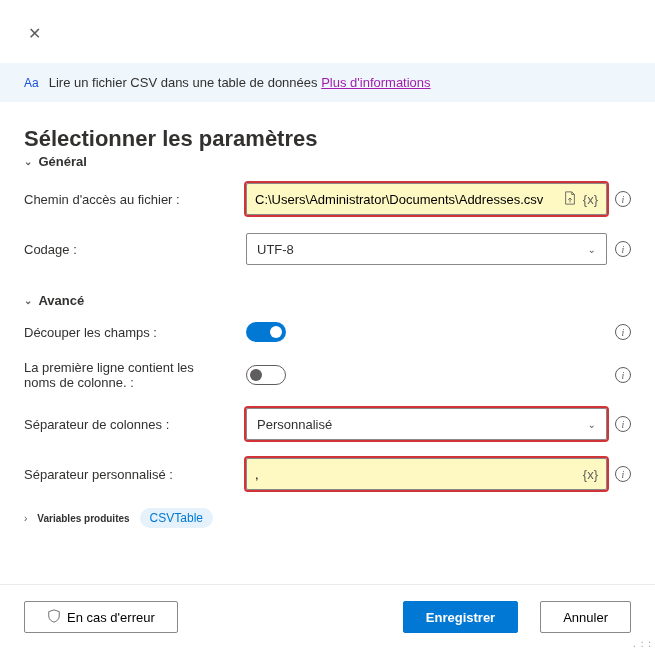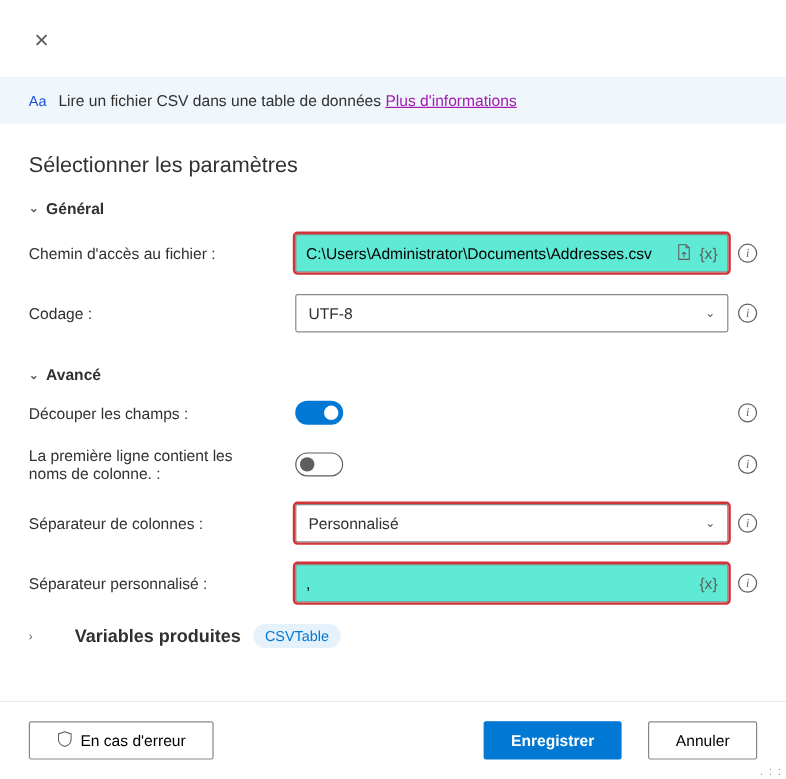--- a/index.html
+++ b/index.html
@@ -4,43 +4,43 @@
 <style>
   * { box-sizing: border-box; margin: 0; padding: 0; font-family: "Segoe UI", -apple-system, sans-serif; }
   body { background: #fff; width: 655px; height: 649px; position: relative; color: #323130; }
   .header { padding: 20px 24px 16px; display: flex; justify-content: space-between; align-items: center; }
   .header h1 { font-size: 18px; font-weight: 600; }
   .close-btn { font-size: 16px; color: #605e5c; cursor: pointer; background: none; border: none; padding: 4px; }
   .info-banner { background: #eff6fc; padding: 12px 24px; display: flex; align-items: center; gap: 10px; font-size: 13px; }
   .info-banner .aa { font-size: 12px; color: #1d4ed8; }
   .info-banner a { color: #a21caf; text-decoration: underline; cursor: pointer; }
   .content { padding: 24px; }
-  .section-title { font-size: 18px; font-weight: 400; margin-bottom: 18px; }
+  .section-title { font-size: 22px; font-weight: 700; margin-bottom: 2px; }
   .group-header { display: flex; align-items: center; gap: 6px; font-size: 13px; font-weight: 600; margin-bottom: 14px; cursor: pointer; }
   .chevron { font-size: 10px; color: #605e5c; }
   .field-row { display: flex; align-items: center; margin-bottom: 18px; gap: 12px; }
   .field-label { width: 210px; font-size: 13px; color: #323130; flex-shrink: 0; padding-right: 8px; }
   .field-control { flex: 1; display: flex; align-items: center; gap: 8px; }
-  .input-wrap { flex: 1; position: relative; display: flex; align-items: center; border: 1px solid #8a8886; border-radius: 2px; height: 32px; background: #5eead4; padding: 0 8px; }
+  .input-wrap { flex: 1; position: relative; display: flex; align-items: center; border: 1px solid #8a8886; border-radius: 2px; height: 32px; background: #fef9c3; padding: 0 8px; }
   .input-wrap.highlight { outline: 2px solid #d13438; outline-offset: 0; }
   .input-wrap input, .input-wrap .value { flex: 1; border: none; outline: none; font-size: 13px; background: transparent; }
   .input-icons { display: flex; gap: 6px; align-items: center; color: #605e5c; font-size: 13px; }
   .input-icons span { cursor: pointer; }
   .select-wrap { flex: 1; border: 1px solid #8a8886; border-radius: 2px; height: 32px; display: flex; align-items: center; padding: 0 10px; justify-content: space-between; font-size: 13px; cursor: pointer; }
   .select-wrap.highlight { outline: 2px solid #d13438; outline-offset: 0; }
   .info-icon { width: 16px; height: 16px; border: 1px solid #605e5c; border-radius: 50%; display: flex; align-items: center; justify-content: center; font-size: 10px; font-style: italic; font-family: Georgia, serif; color: #605e5c; cursor: pointer; flex-shrink: 0; }
   .toggle { width: 40px; height: 20px; border-radius: 10px; position: relative; cursor: pointer; }
   .toggle.on { background: #0078d4; }
   .toggle.off { background: #fff; border: 1px solid #605e5c; }
   .toggle .knob { width: 12px; height: 12px; border-radius: 50%; position: absolute; top: 50%; transform: translateY(-50%); }
   .toggle.on .knob { background: #fff; right: 4px; }
   .toggle.off .knob { background: #605e5c; left: 3px; }
   .vars-row { display: flex; align-items: center; gap: 10px; margin-top: 8px; }
   .vars-row .chevron-right { font-size: 10px; color: #605e5c; }
-  .vars-label { font-size: 15px; font-weight: 600; margin-left: 25px; }
+  .vars-label { font-size: 10px; font-weight: 600; }
   .pill { background: #e5f1fb; color: #0078d4; font-size: 12px; padding: 3px 10px; border-radius: 10px; }
   .footer { position: absolute; bottom: 0; left: 0; right: 0; border-top: 1px solid #edebe9; padding: 16px 24px; display: flex; justify-content: space-between; align-items: center; }
   .btn { height: 32px; padding: 0 22px; font-size: 13px; border-radius: 2px; cursor: pointer; border: 1px solid #8a8886; background: #fff; }
   .btn.primary { background: #0078d4; color: #fff; border-color: #0078d4; font-weight: 600; }
   .btn.error { display: flex; align-items: center; gap: 6px; }
   .footer-right { display: flex; gap: 22px; }
   .resize { position: absolute; bottom: 3px; right: 3px; color: #a19f9d; font-size: 10px; line-height: 4px; letter-spacing: 1px; text-align: right; }
   .shield-icon svg { width: 14px; height: 14px; }
   .file-icon svg { width: 14px; height: 14px; }
   .avance-group { margin-top: 28px; }

